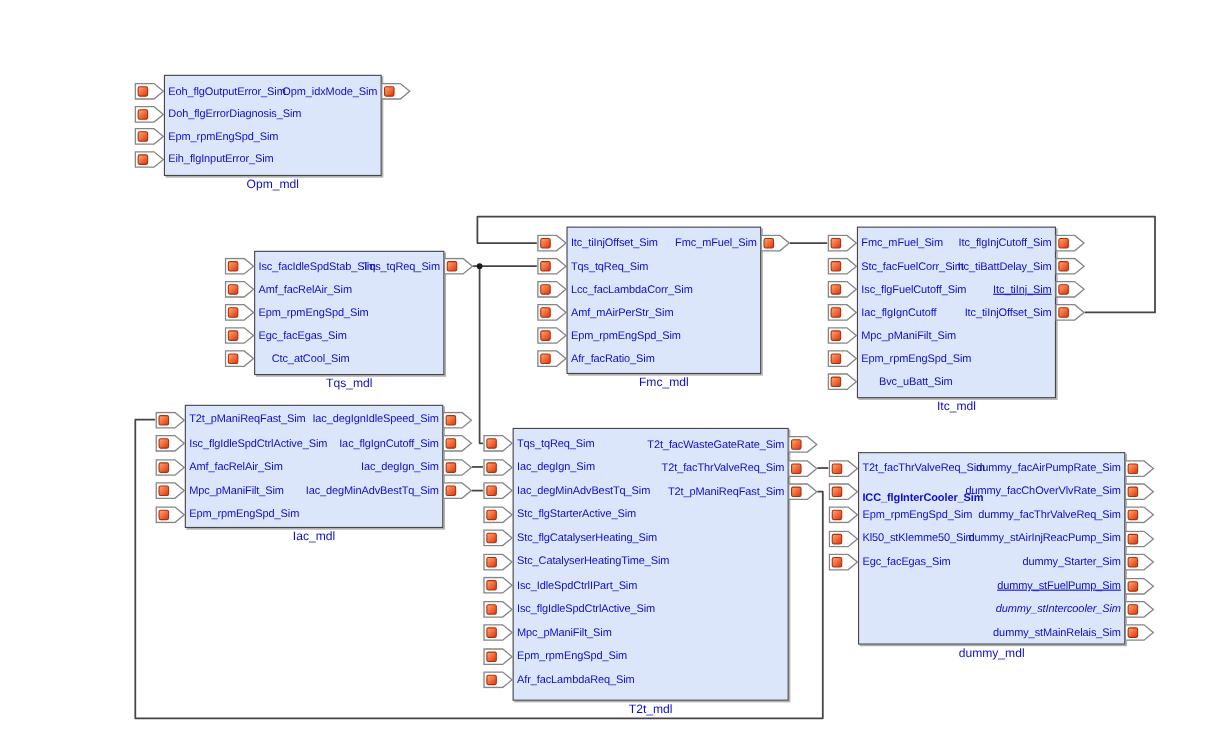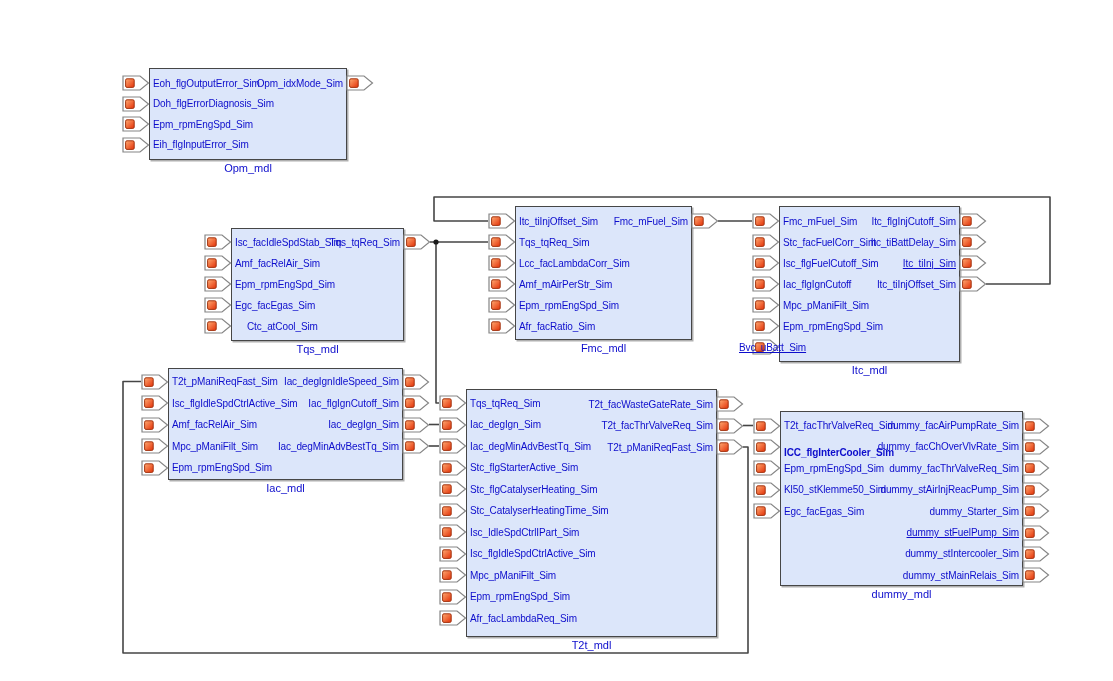--- a/index.html
+++ b/index.html
@@ -160,21 +160,21 @@
     <div class="plabel" style="left: 783px; top: 297.5px;">Mpc_pManiFilt_Sim</div>
     <div class="port" style="left: 752px; top: 318px;"><svg width="28" height="16" viewBox="0 0 28 16">
         <path d="M1,1 L18,1 L26.5,8 L18,15 L1,15 Z" fill="#ffffff" stroke="#858585" stroke-width="1.2"></path>
         <rect x="3.6" y="3.8" width="8.6" height="8.6" rx="1.4" fill="url(#pg)" stroke="#a33410" stroke-width="1"></rect>
       </svg></div>
     <div class="plabel" style="left: 783px; top: 318.5px;">Epm_rpmEngSpd_Sim</div>
     <div class="port" style="left: 752px; top: 339px;"><svg width="28" height="16" viewBox="0 0 28 16">
         <path d="M1,1 L18,1 L26.5,8 L18,15 L1,15 Z" fill="#ffffff" stroke="#858585" stroke-width="1.2"></path>
         <rect x="3.6" y="3.8" width="8.6" height="8.6" rx="1.4" fill="url(#pg)" stroke="#a33410" stroke-width="1"></rect>
       </svg></div>
-    <div class="plabel" style="left: 739px; top: 339.5px; text-decoration: underline;">Bvc_uBatt_Sim</div>
+    <div class="plabel" style="left: 799px; top: 339.5px;">Bvc_uBatt_Sim</div>
     <div class="port" style="left: 959px; top: 213px;"><svg width="28" height="16" viewBox="0 0 28 16">
         <path d="M1,1 L18,1 L26.5,8 L18,15 L1,15 Z" fill="#ffffff" stroke="#858585" stroke-width="1.2"></path>
         <rect x="3.6" y="3.8" width="8.6" height="8.6" rx="1.4" fill="url(#pg)" stroke="#a33410" stroke-width="1"></rect>
       </svg></div>
     <div class="plabel" style="right: 157px; top: 213.5px;">Itc_flgInjCutoff_Sim</div>
     <div class="port" style="left: 959px; top: 234px;"><svg width="28" height="16" viewBox="0 0 28 16">
         <path d="M1,1 L18,1 L26.5,8 L18,15 L1,15 Z" fill="#ffffff" stroke="#858585" stroke-width="1.2"></path>
         <rect x="3.6" y="3.8" width="8.6" height="8.6" rx="1.4" fill="url(#pg)" stroke="#a33410" stroke-width="1"></rect>
       </svg></div>
     <div class="plabel" style="right: 157px; top: 234.5px;">Itc_tiBattDelay_Sim</div>
@@ -361,19 +361,19 @@
     <div class="plabel" style="right: 94px; top: 503.6px;">dummy_Starter_Sim</div>
     <div class="port" style="left: 1022px; top: 524.5px;"><svg width="28" height="16" viewBox="0 0 28 16">
         <path d="M1,1 L18,1 L26.5,8 L18,15 L1,15 Z" fill="#ffffff" stroke="#858585" stroke-width="1.2"></path>
         <rect x="3.6" y="3.8" width="8.6" height="8.6" rx="1.4" fill="url(#pg)" stroke="#a33410" stroke-width="1"></rect>
       </svg></div>
     <div class="plabel" style="right: 94px; top: 525px; text-decoration: underline;">dummy_stFuelPump_Sim</div>
     <div class="port" style="left: 1022px; top: 545.9px;"><svg width="28" height="16" viewBox="0 0 28 16">
         <path d="M1,1 L18,1 L26.5,8 L18,15 L1,15 Z" fill="#ffffff" stroke="#858585" stroke-width="1.2"></path>
         <rect x="3.6" y="3.8" width="8.6" height="8.6" rx="1.4" fill="url(#pg)" stroke="#a33410" stroke-width="1"></rect>
       </svg></div>
-    <div class="plabel" style="right: 94px; top: 546.4px;">dummy_stIntercooler_Sim</div>
+    <div class="plabel" style="right: 94px; top: 546.4px; font-style: italic;">dummy_stIntercooler_Sim</div>
     <div class="port" style="left: 1022px; top: 567.3px;"><svg width="28" height="16" viewBox="0 0 28 16">
         <path d="M1,1 L18,1 L26.5,8 L18,15 L1,15 Z" fill="#ffffff" stroke="#858585" stroke-width="1.2"></path>
         <rect x="3.6" y="3.8" width="8.6" height="8.6" rx="1.4" fill="url(#pg)" stroke="#a33410" stroke-width="1"></rect>
       </svg></div>
     <div class="plabel" style="right: 94px; top: 567.8px;">dummy_stMainRelais_Sim</div>
   </div>
 
 </body></html>

